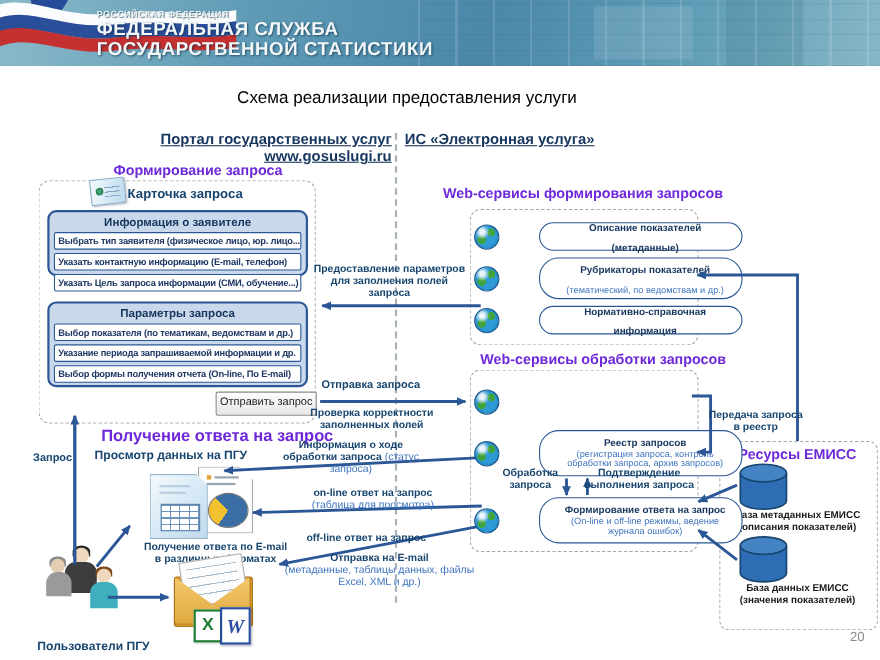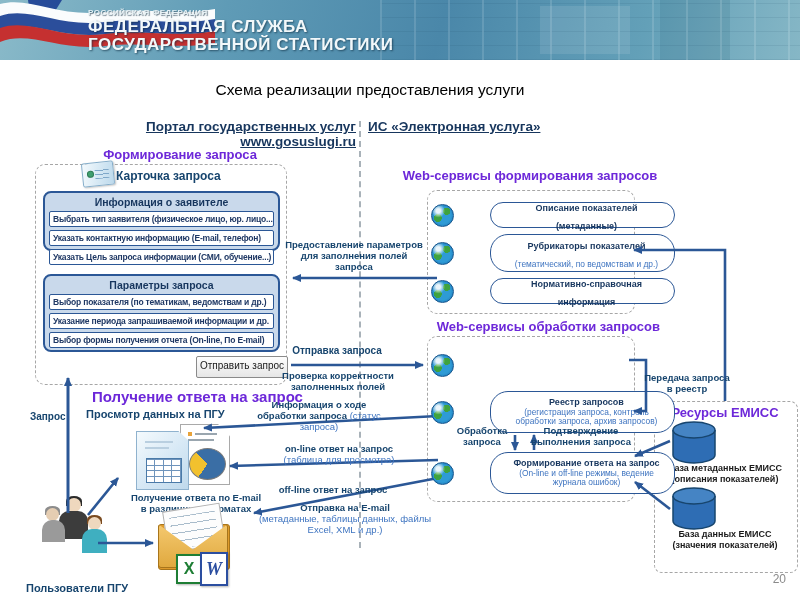--- a/index.html
+++ b/index.html
@@ -235,21 +235,21 @@
     <div class="person-hair" style="left:24px;top:1px;width:16px;height:10px;background:#2A2A2A"></div>
     <div class="person-head" style="left:25px;top:3px;width:14px;height:14px"></div>
     <div class="person-body" style="left:17px;top:16px;width:29px;height:28px;background:#3C3C3C"></div>
     <div class="person-hair" style="left:3px;top:11px;width:15px;height:9px;background:#8C8C8C"></div>
     <div class="person-head" style="left:4px;top:13px;width:13px;height:13px;background:#E5CDB2"></div>
     <div class="person-body" style="left:0px;top:25px;width:23px;height:22px;background:#9A9A9A"></div>
     <div class="person-hair" style="left:45px;top:20px;width:15px;height:9px;background:#7A4A1F"></div>
     <div class="person-head" style="left:46px;top:22px;width:13px;height:13px"></div>
     <div class="person-body" style="left:40px;top:34px;width:25px;height:24px;background:#3FAFC0"></div>
   </div>
-  <div class="abs navy-b" style="left:26px;top:582px;width:110px;text-align:left;font-size:11px">Пользователи ПГУ</div>
+  <div class="abs navy-b" style="left:26px;top:582px;width:110px;text-align:right;font-size:11px">Пользователи ПГУ</div>
 
   <div class="abs lbl" style="left:130px;top:492px;width:132px">Получение ответа по E-mail в различных форматах</div>
   <div class="envelope z3">
     <div class="env-back"></div>
     <div class="env-letter"></div>
     <div class="env-front"></div>
     <div class="file-icon fi-x">X</div>
     <div class="file-icon fi-w">W</div>
   </div>
 

